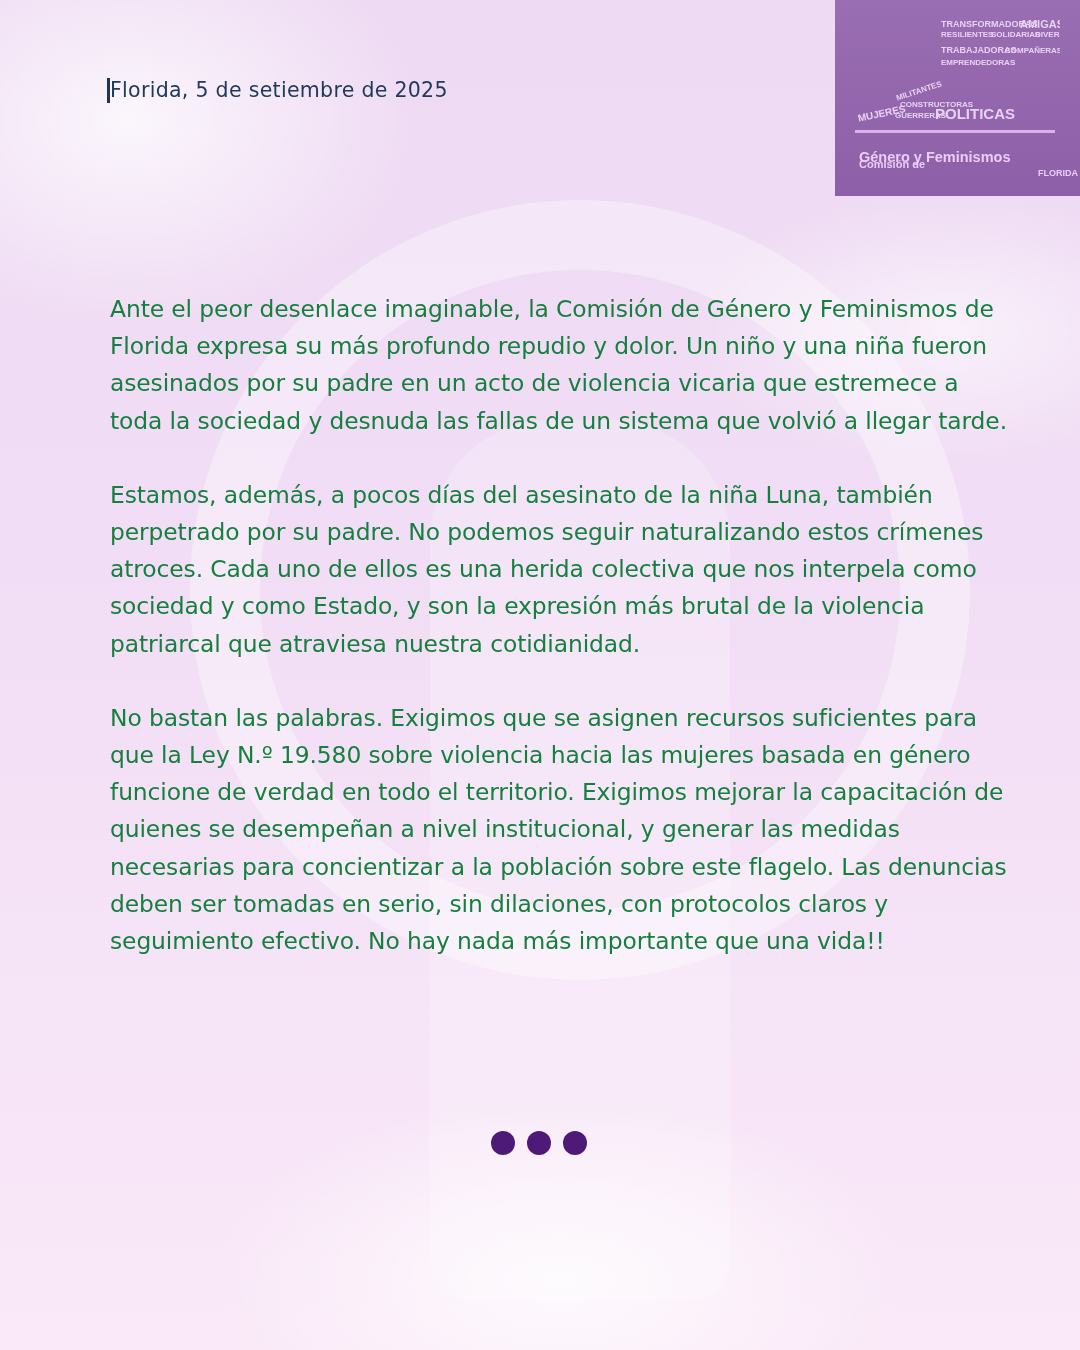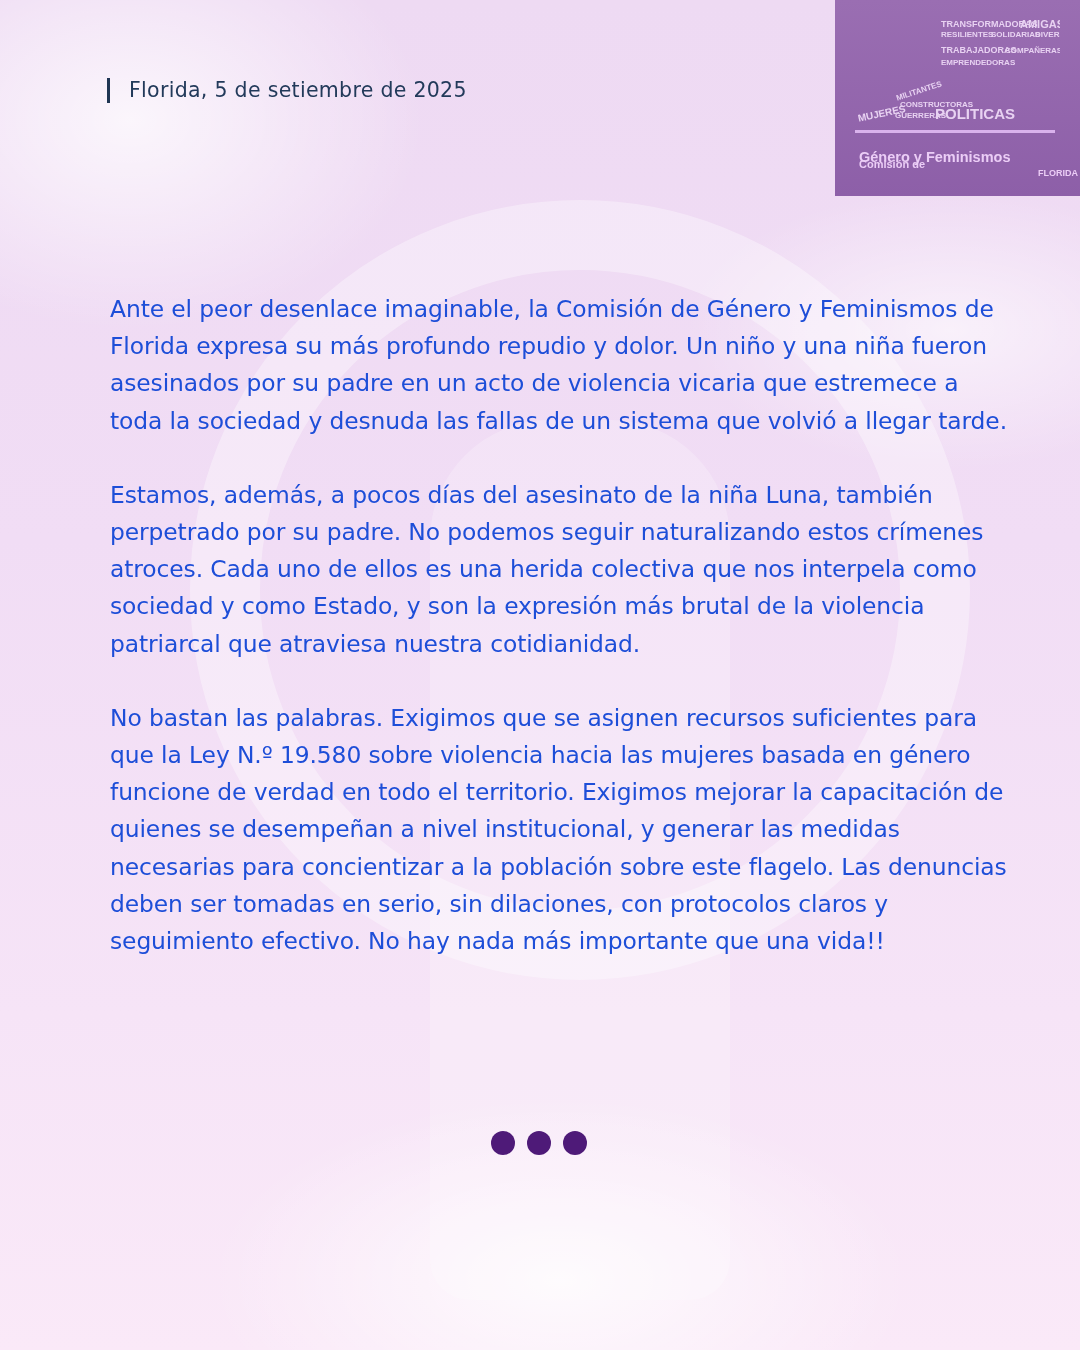--- a/index.html
+++ b/index.html
@@ -23,21 +23,20 @@
     box-sizing: border-box;
   }
   .bg-fist {
     position: absolute; left: 430px; top: 420px; width: 300px; height: 880px;
     background: rgba(255,255,255,0.22);
     border-radius: 120px 120px 40px 40px;
   }
   .header {
     position: absolute; left: 107px; top: 78px;
     border-left: 3px solid #1f3553;
-    padding-left: 19px;
   }
   .header div {
     color: #223a5a; font-size: 20.5px; line-height: 25px; letter-spacing: 0.3px;
   }
   .logo {
     position: absolute; left: 835px; top: 0; width: 269px; height: 196px;
     background: linear-gradient(180deg, #9a6eb2 0%, #8d5fa8 100%);
     color: #e6c8f2;
   }
   .logo .words {
@@ -60,21 +59,21 @@
   }
   .logo .l3 {
     position: absolute; right: 26px; top: 168px;
     font-family: "Liberation Sans", sans-serif; font-weight: bold; font-size: 9px; color: #ebcdf6; padding-left: 12px;
   }
   .body-text {
     position: absolute; left: 110px; top: 291px; width: 900px;
   }
   .body-text p {
     margin: 0 0 37px 0;
-    font-size: 23.4px; line-height: 37.2px; color: #1d4ed8; letter-spacing: -0.1px;
+    font-size: 23.4px; line-height: 37.2px; color: #15803d; letter-spacing: -0.1px;
   }
   .dots {
     position: absolute; left: 491px; top: 1131px; display: flex; gap: 12px;
   }
   .dot { width: 24px; height: 24px; border-radius: 50%; background: #4e1a78; }
 </style>
 </head>
 <body>
 
 <div class="bg"></div>

